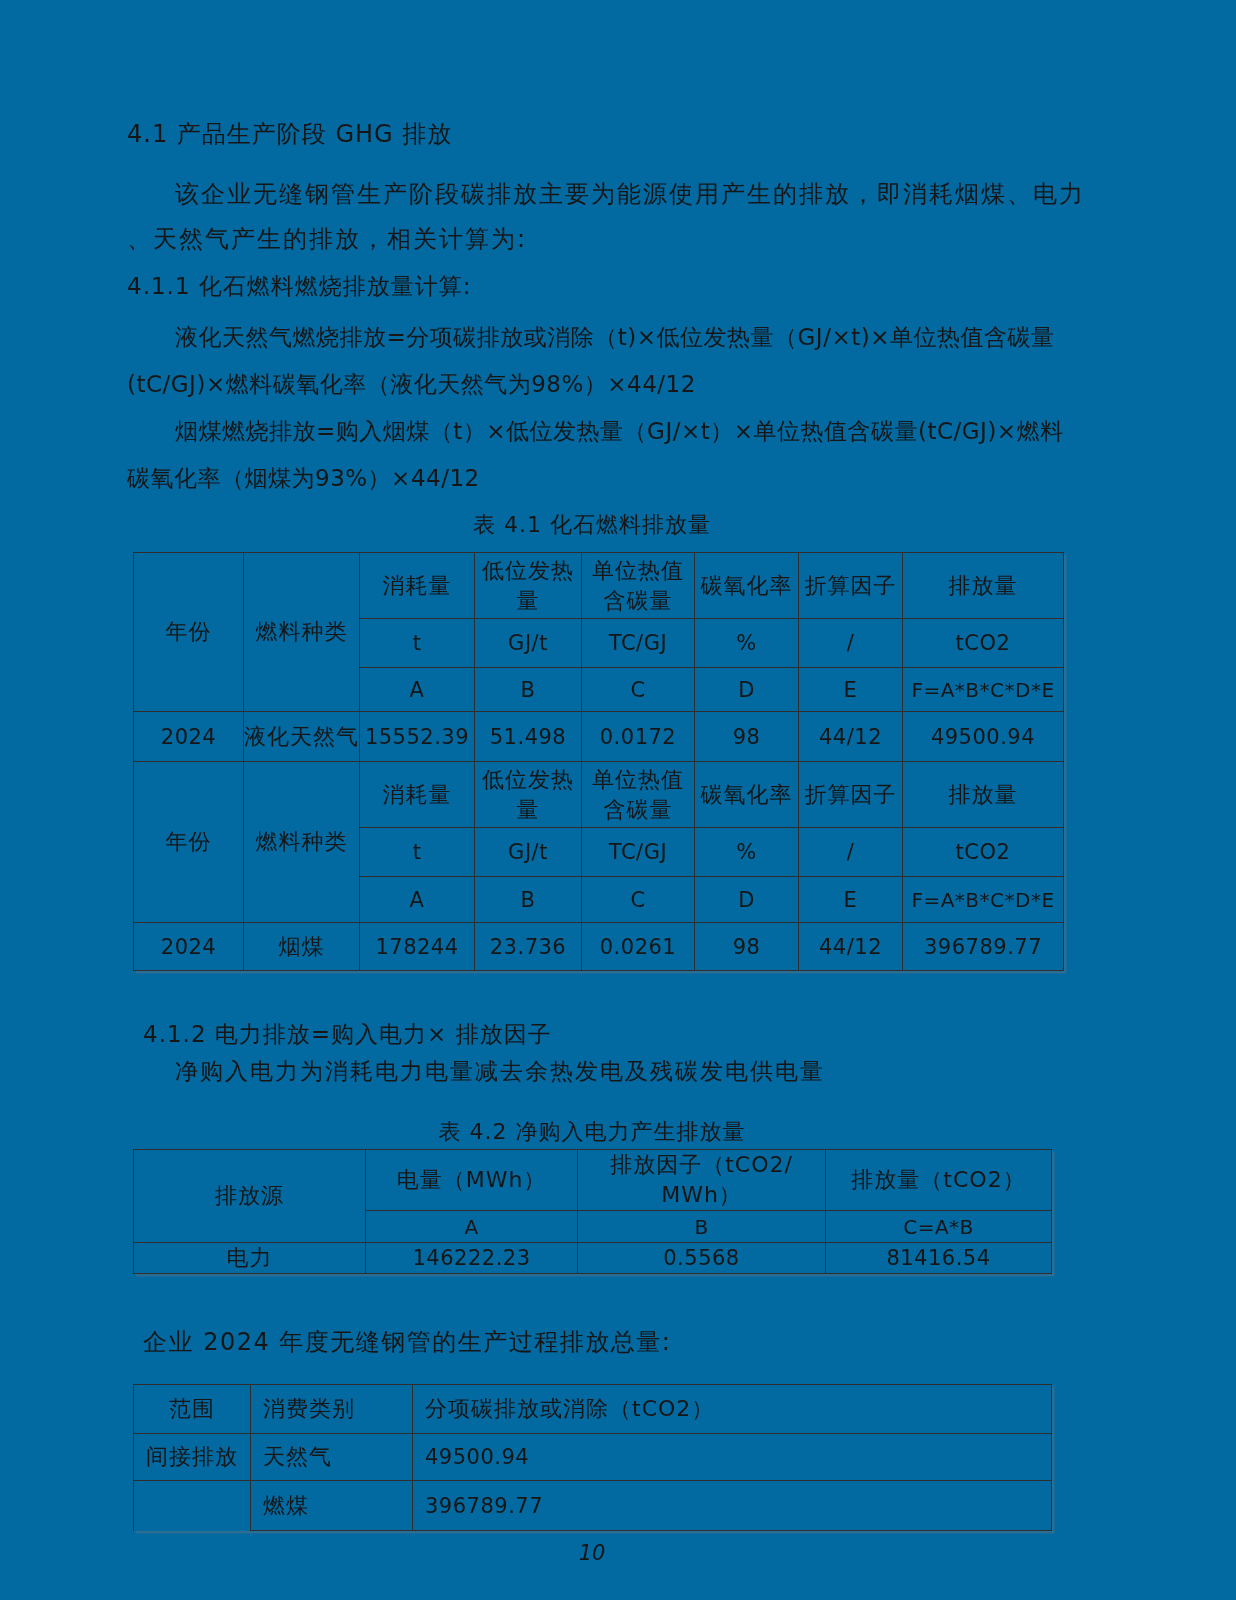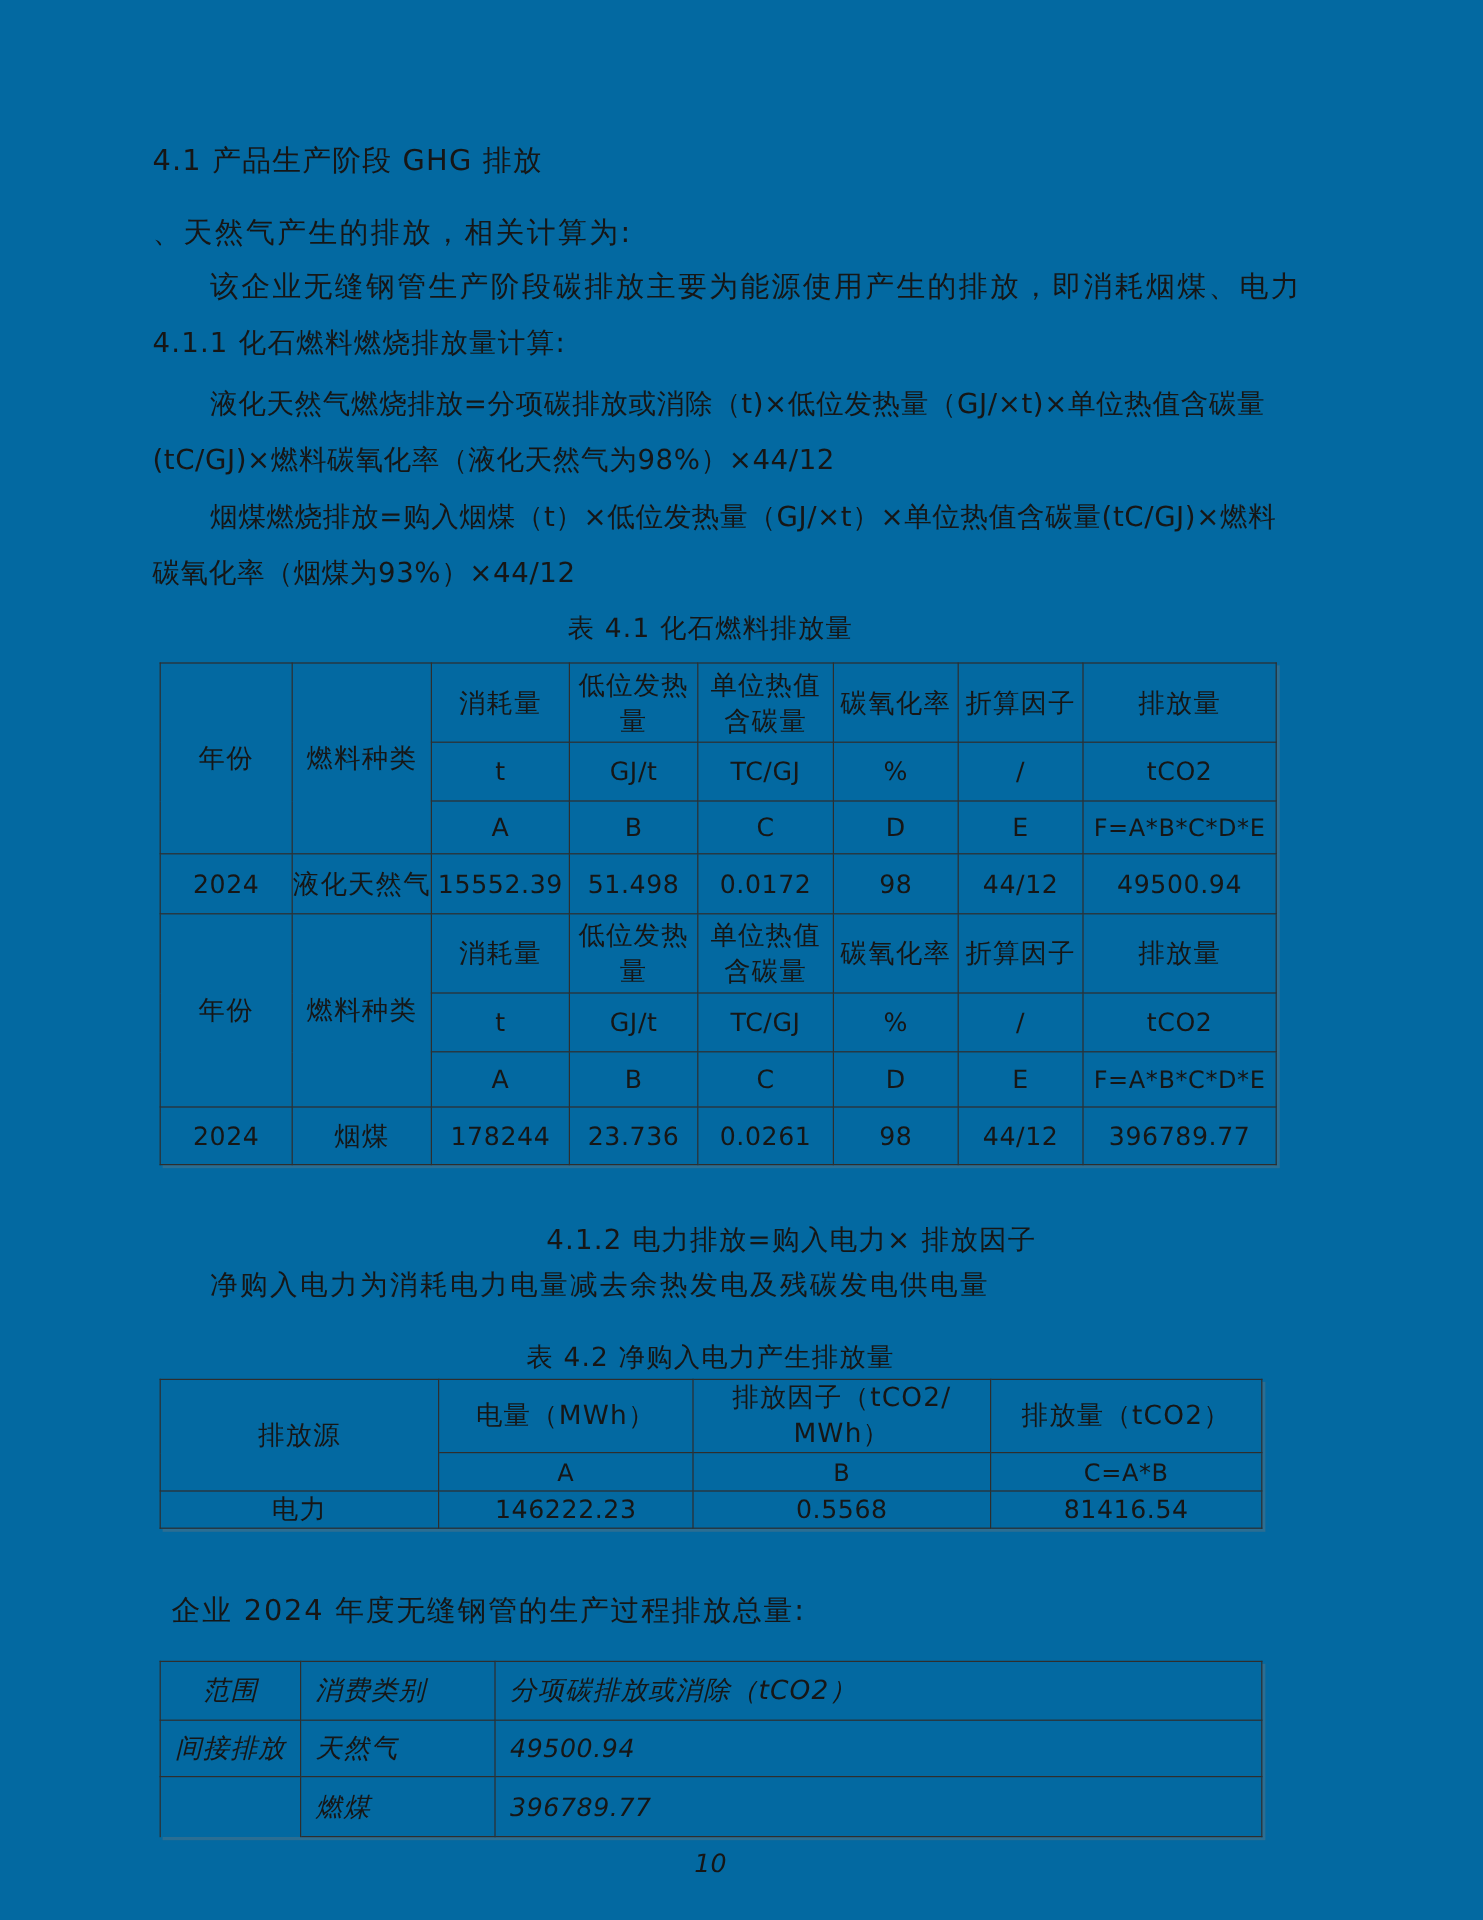--- a/index.html
+++ b/index.html
@@ -19,36 +19,36 @@
   table{border-collapse:collapse;table-layout:fixed;margin-left:6px;
         box-shadow:2.5px 2.5px 0 rgba(120,120,120,0.35);}
   td{border:1.5px solid #2e2e2e;text-align:center;vertical-align:middle;
      padding:0 2px;overflow:hidden;}
   .cn{font-size:22px;letter-spacing:1px;}
   .num{font-size:21px;letter-spacing:0.5px;}
   .small{font-size:20px;}
   .nowrap{white-space:nowrap;}
   .t3 td.left{text-align:left;padding-left:12px;}
   .no-bb{border-bottom:none;}
-  .h412{font-size:23px;line-height:34px;margin:46px 0 0 0;padding-left:16px;letter-spacing:1px;white-space:nowrap;text-align:center;}
+  .h412{font-size:23px;line-height:34px;margin:46px 0 0 0;padding-left:16px;letter-spacing:1px;white-space:nowrap;}
   .p412{font-size:23px;line-height:40px;letter-spacing:2px;white-space:nowrap;}
   .summary{font-size:24px;line-height:36px;margin-top:50px;padding-left:16px;letter-spacing:1.5px;white-space:nowrap;}
   .cap2{margin-top:26px;margin-bottom:2px;}
-  .t3wrap{margin-top:24px;font-style:italic;}
+  .t3wrap{margin-top:24px;}
   .pageno{font-size:21px;text-align:center;width:918px;margin:10px 0 0 6px;font-style:italic;}
 </style>
 </head>
 <body>
 
 <div class="page">
 
   <div class="h1">4.1 产品生产阶段 GHG 排放</div>
 
+  <div class="bodyline indent">该企业无缝钢管生产阶段碳排放主要为能源使用产生的排放，即消耗烟煤、电力</div>
   <div class="bodyline">、天然气产生的排放，相关计算为:</div>
-  <div class="bodyline indent">该企业无缝钢管生产阶段碳排放主要为能源使用产生的排放，即消耗烟煤、电力</div>
 
   <div class="h2">4.1.1 化石燃料燃烧排放量计算:</div>
 
   <div class="fline indent">液化天然气燃烧排放=分项碳排放或消除（t)×低位发热量（GJ/×t)×单位热值含碳量</div>
   <div class="fline">(tC/GJ)×燃料碳氧化率（液化天然气为98%）×44/12</div>
   <div class="fline indent">烟煤燃烧排放=购入烟煤（t）×低位发热量（GJ/×t）×单位热值含碳量(tC/GJ)×燃料</div>
   <div class="fline">碳氧化率（烟煤为93%）×44/12</div>
 
   <div class="caption">表 4.1 化石燃料排放量</div>
 

